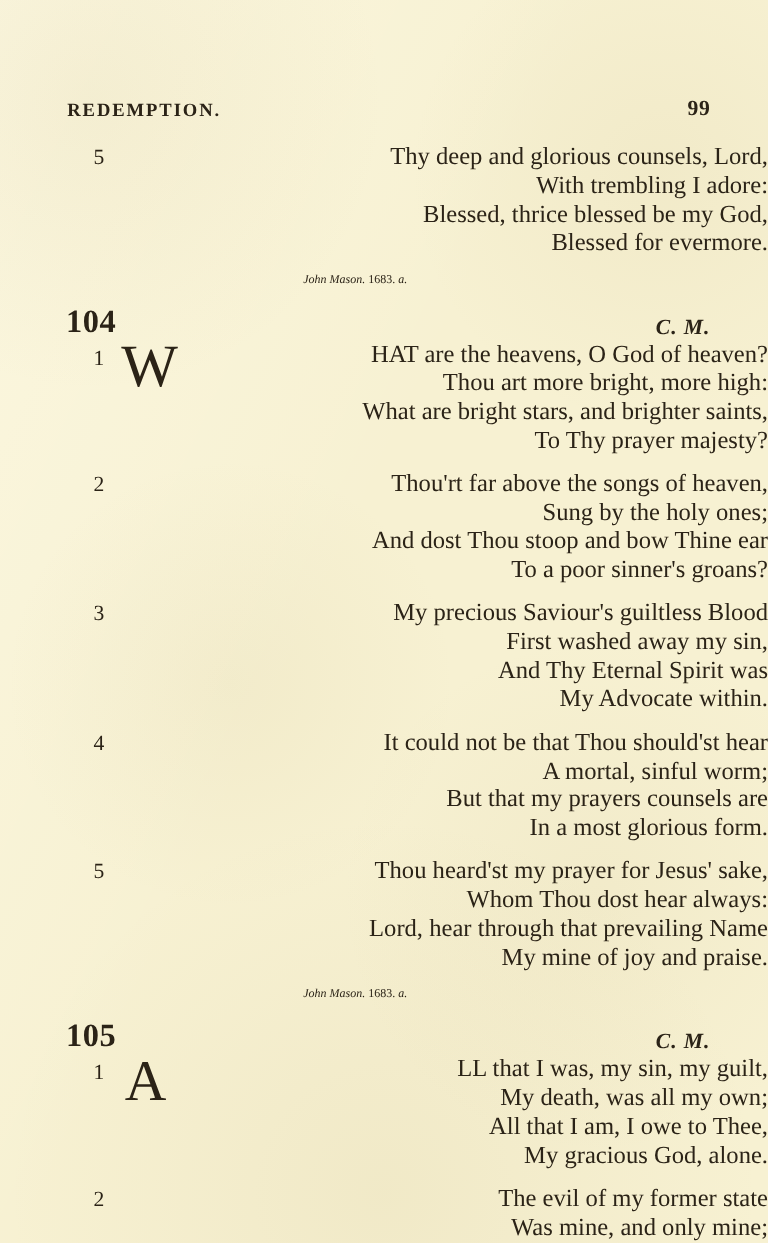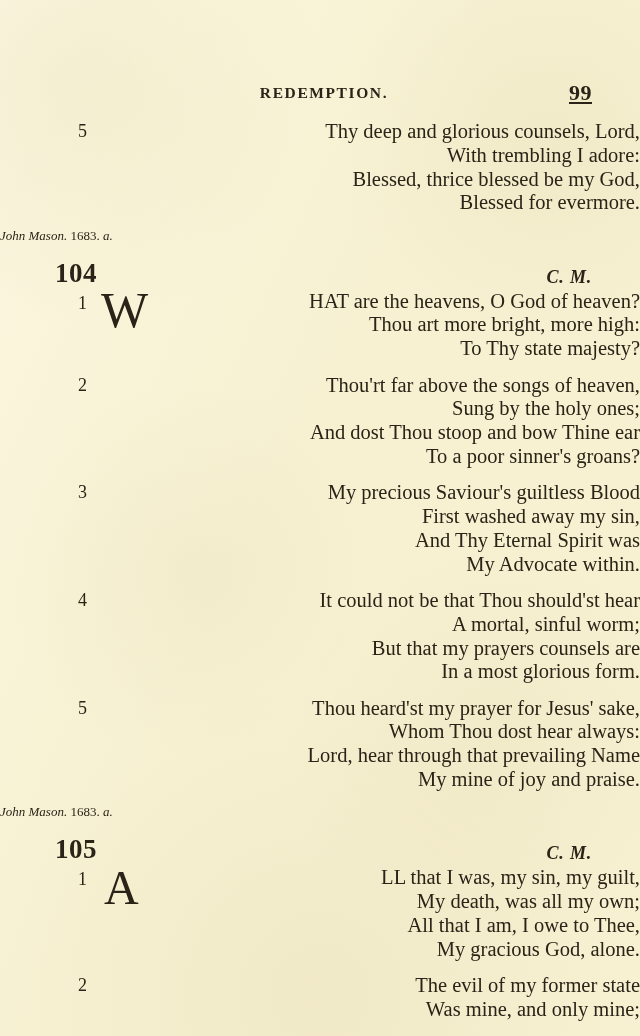--- a/index.html
+++ b/index.html
@@ -39,33 +39,32 @@
     position: absolute;
     top: 84px;
     left: 56px;
     right: 48px;
     height: 22px;
   }
   .running-head .section-title {
     position: absolute;
     left: 0;
     right: 0;
-    text-align: center;
+    text-align: left;
     font-size: 15.5px;
     font-weight: bold;
     letter-spacing: 1.6px;
   }
   .running-head .folio {
     position: absolute;
     right: 0;
     top: -4px;
-    font-size: 22px;
+    font-size: 18px;
     font-weight: bold;
     letter-spacing: 0.5px;
-    text-decoration: underline;
   }
 
   
   .content {
     position: absolute;
     top: 120px;
     left: 0;
     right: 0;
   }
 
@@ -113,23 +112,23 @@
     top: 9px;
     font-size: 18px;
     font-weight: bold;
     font-style: italic;
     letter-spacing: 0.8px;
     margin-left: 15px;
   }
 
   
   .attribution {
-    text-align: left;
+    text-align: center;
     padding-right: 48px;
-    font-size: 13px;
+    font-size: 10px;
     font-style: italic;
     margin-top: 2px;
   }
   .attribution .year,
   .attribution .alt {
     font-style: normal;
   }
   .attribution .alt {
     font-style: italic;
   }
@@ -196,21 +195,22 @@
     <div class="hymn-head">
       <span class="hymn-number">104</span>
       <span class="hymn-meter">C. M.</span>
     </div>
 
     <div class="stanza opening">
       <span class="vnum">1</span>
       <span class="dropcap">W</span>
       <div class="vline l1">HAT are the heavens, O God of heaven?</div>
       <div class="vline l2">Thou art more bright, more high:</div>
-      <div class="vline indent">To Thy state majesty?</div>
+      <div class="vline">What are bright stars, and brighter saints,</div>
+      <div class="vline indent">To Thy prayer majesty?</div>
     </div>
 
     <div class="stanza">
       <span class="vnum">2</span>
       <div class="vline">Thou'rt far above the songs of heaven,</div>
       <div class="vline indent">Sung by the holy ones;</div>
       <div class="vline">And dost Thou stoop and bow Thine ear</div>
       <div class="vline indent">To a poor sinner's groans?</div>
     </div>
 

